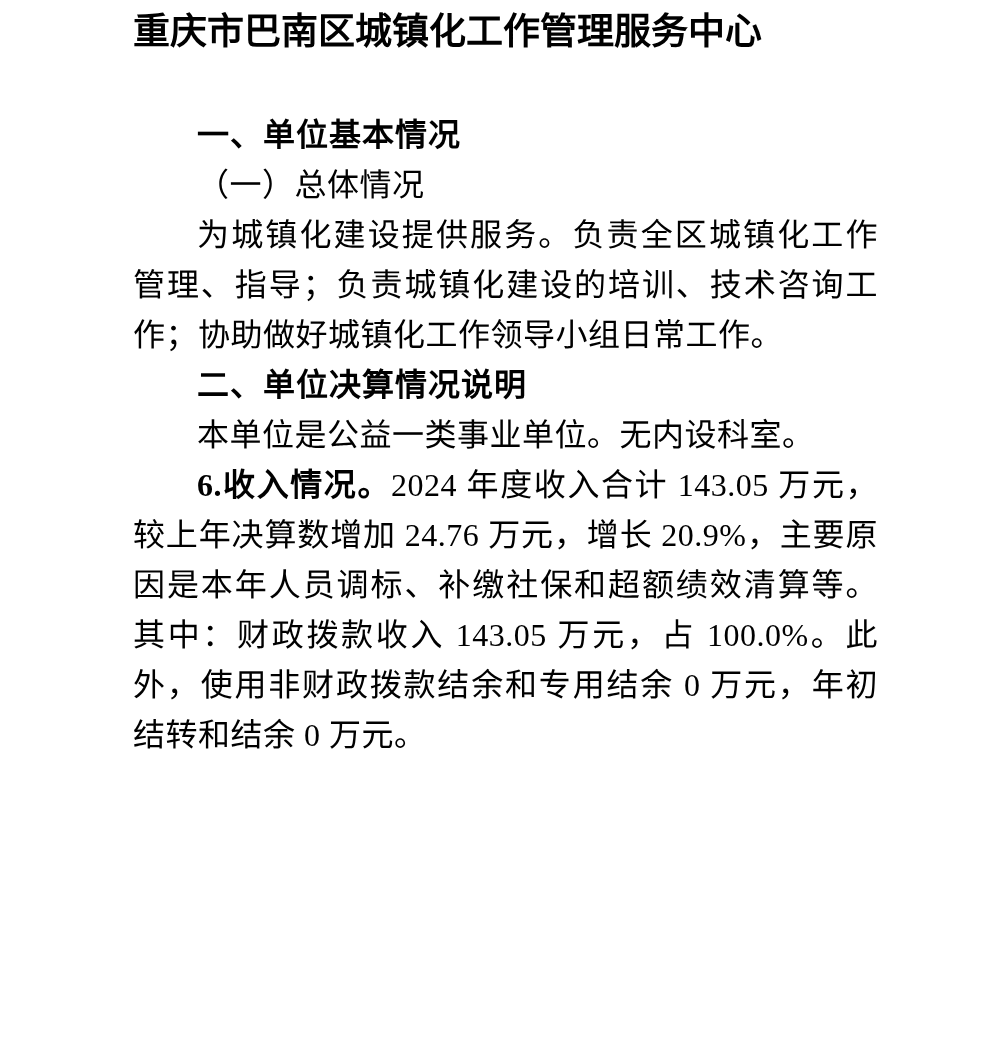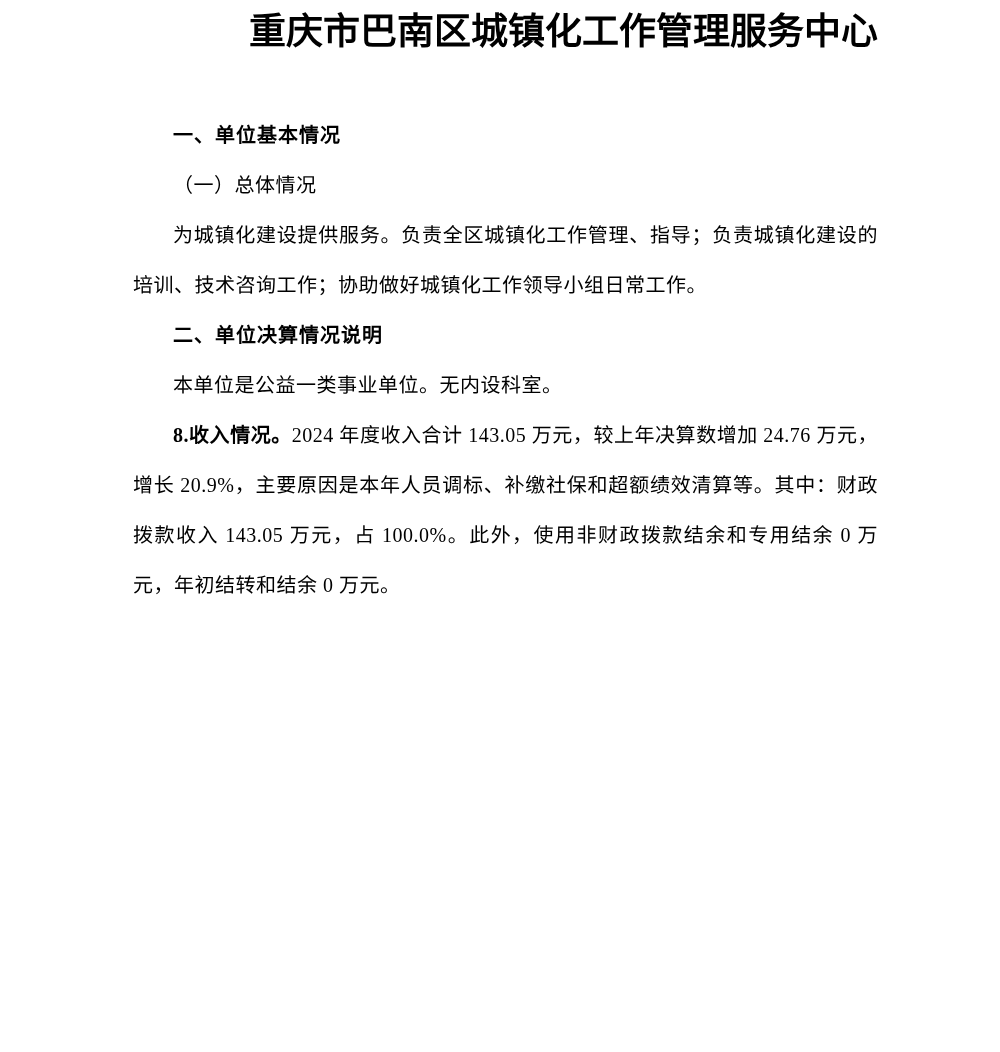--- a/index.html
+++ b/index.html
@@ -16,32 +16,32 @@
   }
   .page {
     box-sizing: border-box;
     width: 1000px;
     height: 1052px;
     padding: 8px 122px 0 133px;
     background: #ffffff;
   }
   .doc-title {
     margin: 0 0 55px 0;
-    text-align: right;
+    text-align: left;
     font-size: 37px;
     line-height: 47px;
     font-weight: bold;
     font-family: "Liberation Serif", serif;
   }
   .doc-title .title-line {
     white-space: nowrap;
   }
   .para {
     margin: 0;
-    font-size: 20px;
+    font-size: 32px;
     line-height: 50px;
     text-indent: 2em;
     text-align: justify;
     text-justify: inter-character;
     letter-spacing: 0.5px;
   }
   .para.heading {
     font-weight: bold;
     font-family: "Liberation Sans", sans-serif;
     letter-spacing: 1px;
@@ -68,15 +68,15 @@
 
   <p class="para body">为城镇化建设提供服务。负责全区城镇化工作管理、指导；负责城镇化建设的培训、技术咨询工作；协助做好城镇化工作领导小组日常工作。</p>
 
 
   <p class="para heading">二、单位决算情况说明</p>
 
   <p class="para body">本单位是公益一类事业单位。无内设科室。</p>
 
 
 
-  <p class="para body"><span class="lead">8.收入情况。</span><span>2024 年度收入合计 143.05 万元，较上年决算数增加 24.76 万元，增长 20.9%，主要原因是本年人员调标、补缴社保和超额绩效清算等。其中：财政拨款收入 143.05 万元，占 100.0%。此外，使用非财政拨款结余和专用结余 0 万元，年初结转和结余 0 万元。</span></p>
+  <p class="para body"><span class="lead">6.收入情况。</span><span>2024 年度收入合计 143.05 万元，较上年决算数增加 24.76 万元，增长 20.9%，主要原因是本年人员调标、补缴社保和超额绩效清算等。其中：财政拨款收入 143.05 万元，占 100.0%。此外，使用非财政拨款结余和专用结余 0 万元，年初结转和结余 0 万元。</span></p>
 
 </div>
 
 </body></html>

